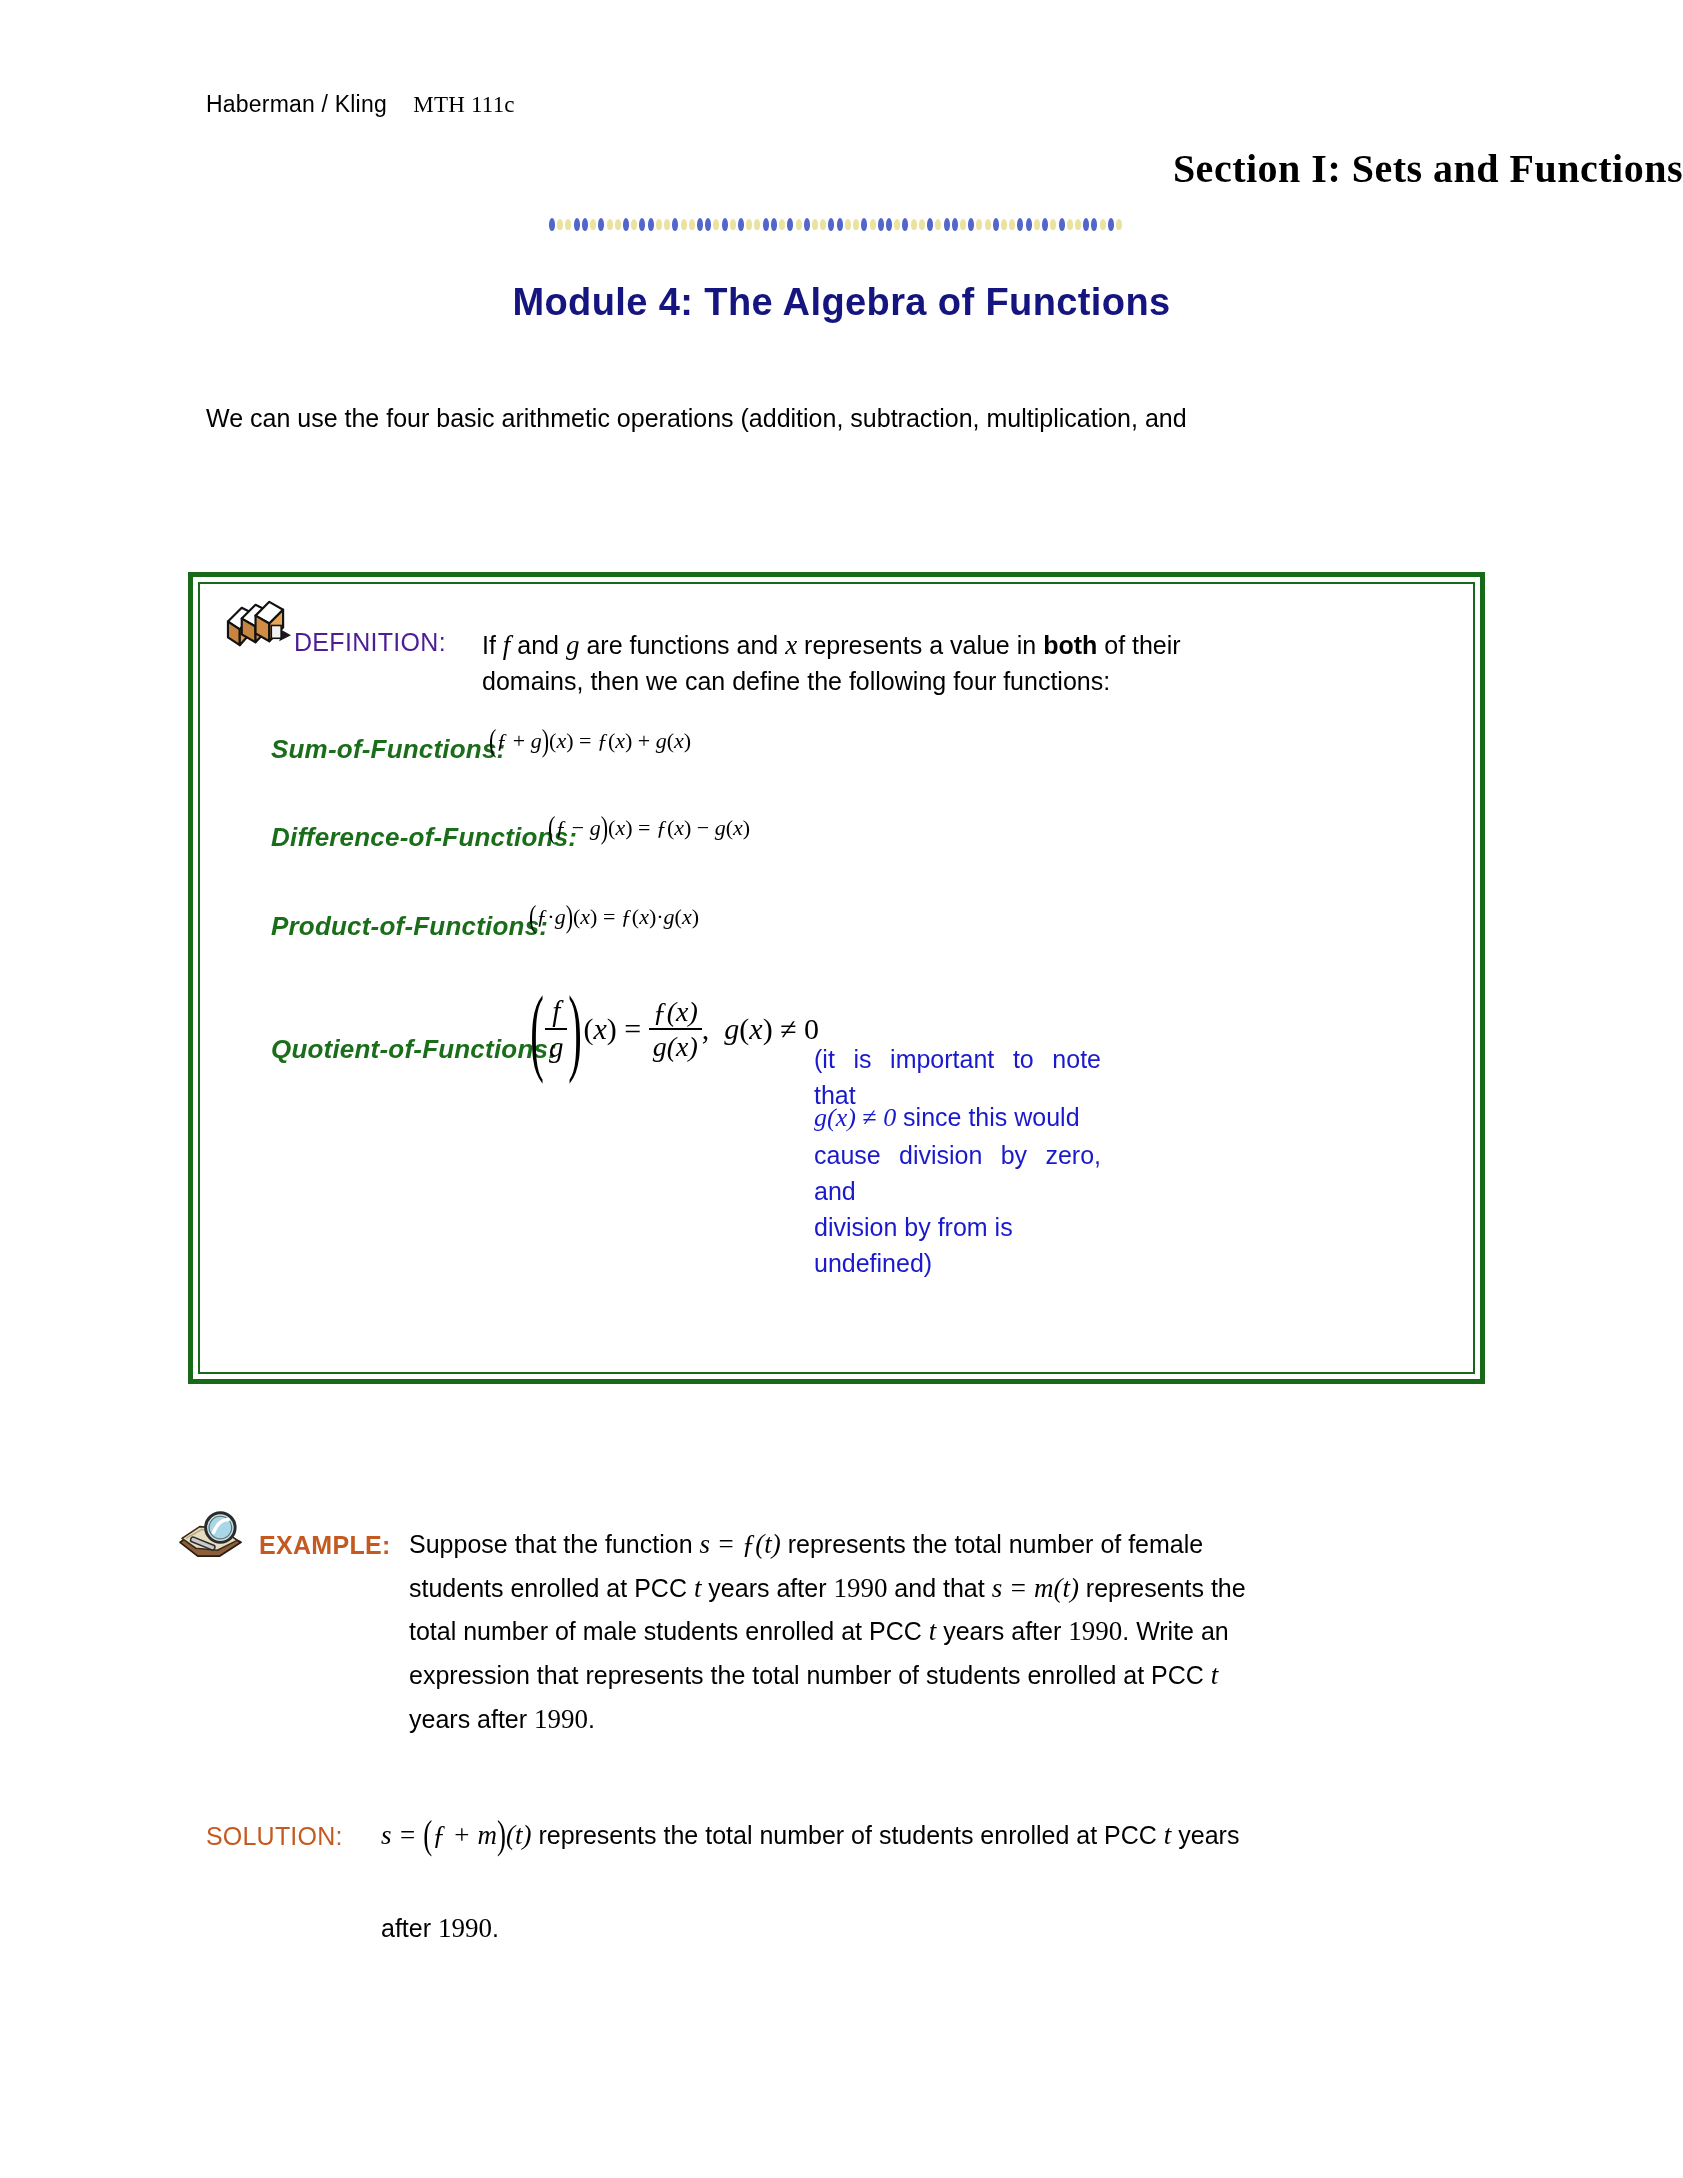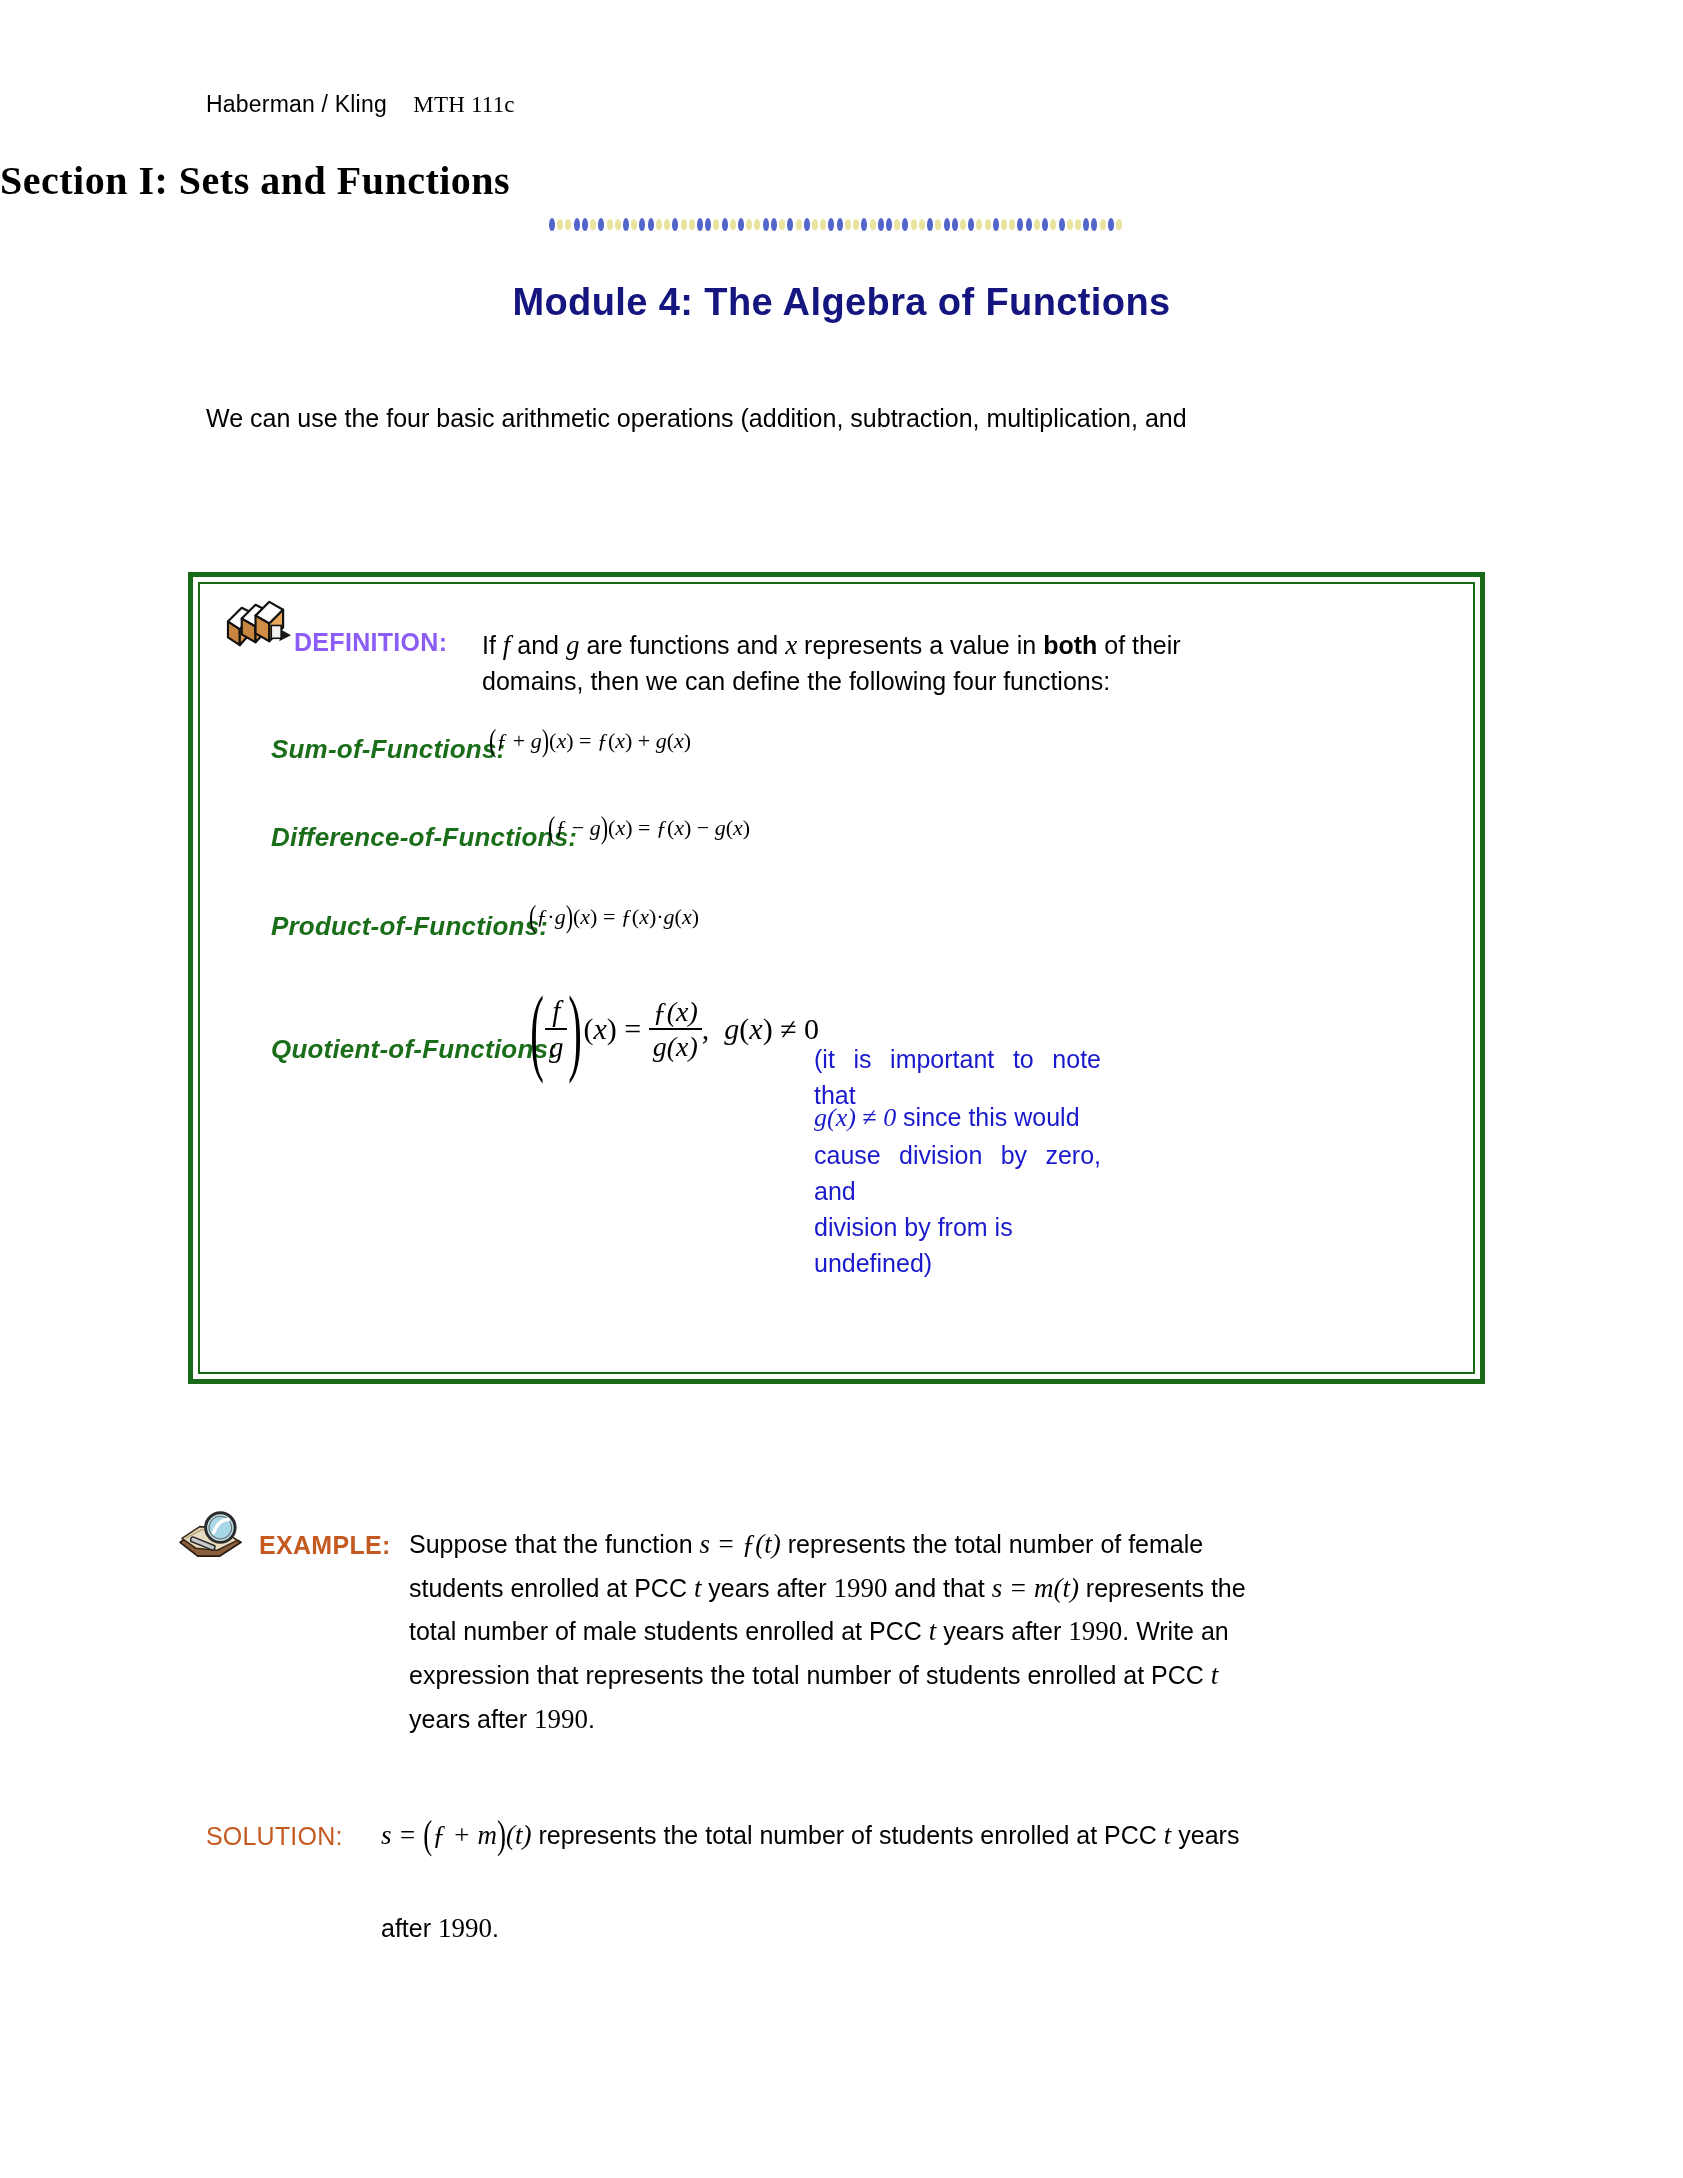--- a/index.html
+++ b/index.html
@@ -34,22 +34,22 @@
     white-space: pre;
   }
   .doc-header .course {
     font-family: "Liberation Serif", serif;
   }
 
   .section-title {
     position: absolute;
     left: 0;
     right: 0;
-    top: 157px;
-    text-align: left;
+    top: 145px;
+    text-align: right;
     font-family: "Liberation Serif", serif;
     font-weight: bold;
     font-size: 40px;
     letter-spacing: 0.5px;
   }
 
   
   .ornament-divider {
     position: absolute;
     left: 549px;
@@ -122,23 +122,23 @@
     left: 20px;
     top: 8px;
     width: 75px;
     height: 65px;
   }
 
   .def-label {
     position: absolute;
     left: 94px;
     top: 44px;
-    font-weight: bold;
-    font-size: 25px;
-    color: #8b5cf6;
+    font-weight: normal;
+    font-size: 25px;
+    color: #4c1d95;
     letter-spacing: 0.3px;
   }
   .def-text {
     position: absolute;
     left: 282px;
     top: 42px;
     width: 990px;
     font-size: 25px;
     line-height: 1.42;
     text-align: justify;

